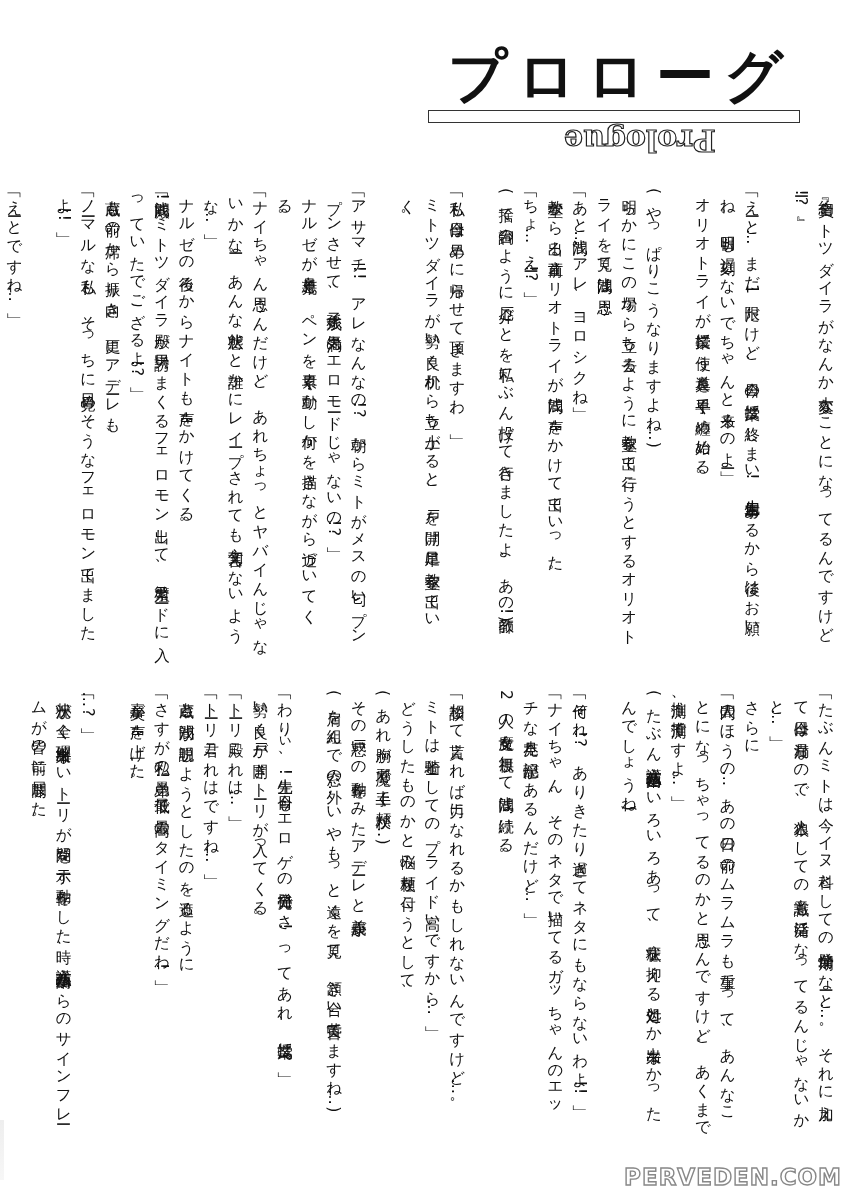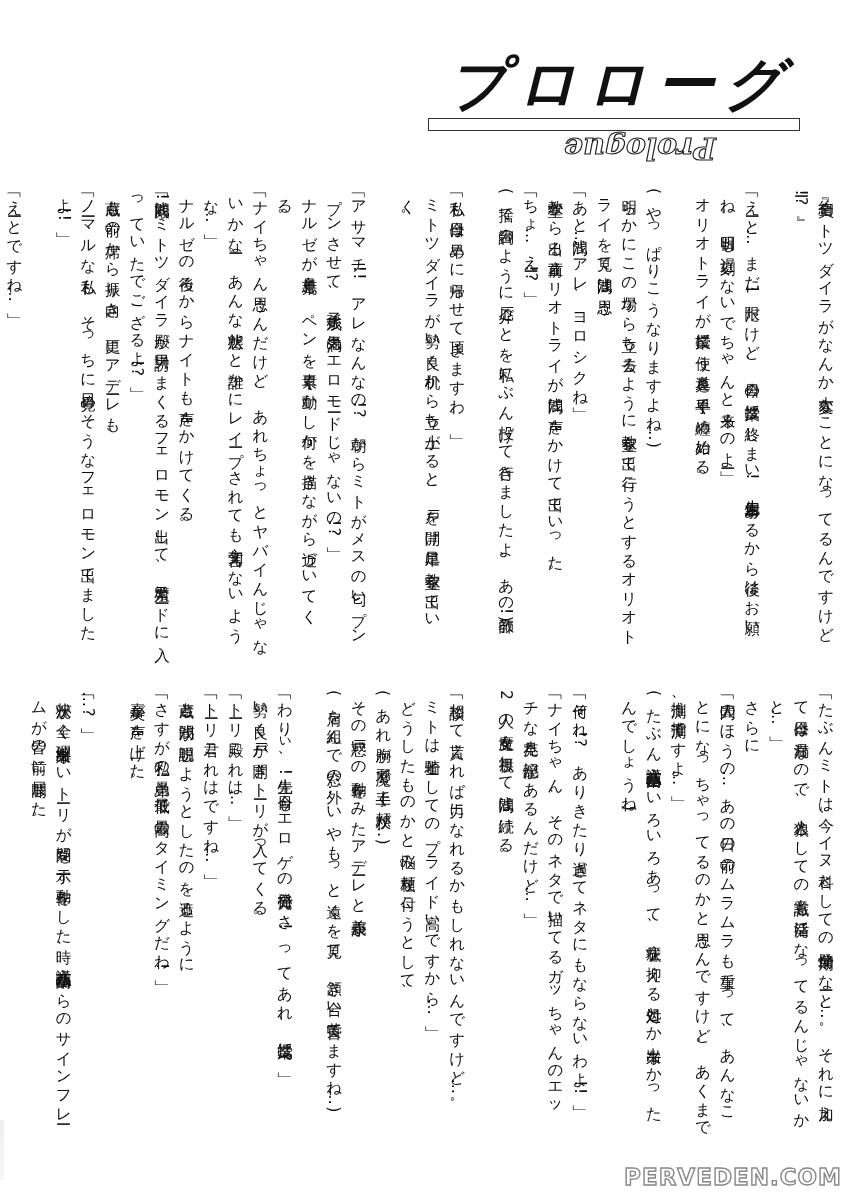--- a/index.html
+++ b/index.html
@@ -1,21 +1,21 @@
 <!DOCTYPE html>
 <html><head>
 <meta charset="utf-8">
 <style>
   html, body { margin: 0; padding: 0; background: #ffffff; }
   body {
     width: 852px; height: 1200px; position: relative; overflow: hidden;
     font-family: "DejaVu Sans", "Liberation Sans", sans-serif;
     color: #111111;
   }
-  .title-wrap { position: absolute; left: 424px; top: 52px; width: 400px; height: 110px; font-style: italic; }
+  .title-wrap { position: absolute; left: 424px; top: 44px; width: 400px; height: 110px; }
   .title-jp {
     position: absolute; left: 24px; top: 0px; width: 360px;
     font-family: "DejaVu Serif", "Liberation Serif", serif;
     font-size: 58px; font-weight: bold; letter-spacing: 10px; line-height: 64px;
     color: #111;
   }
   .title-bar {
     position: absolute; left: 4px; top: 66px; width: 370px; height: 11px;
     border: 1.5px solid #333; background: #fff;
   }

